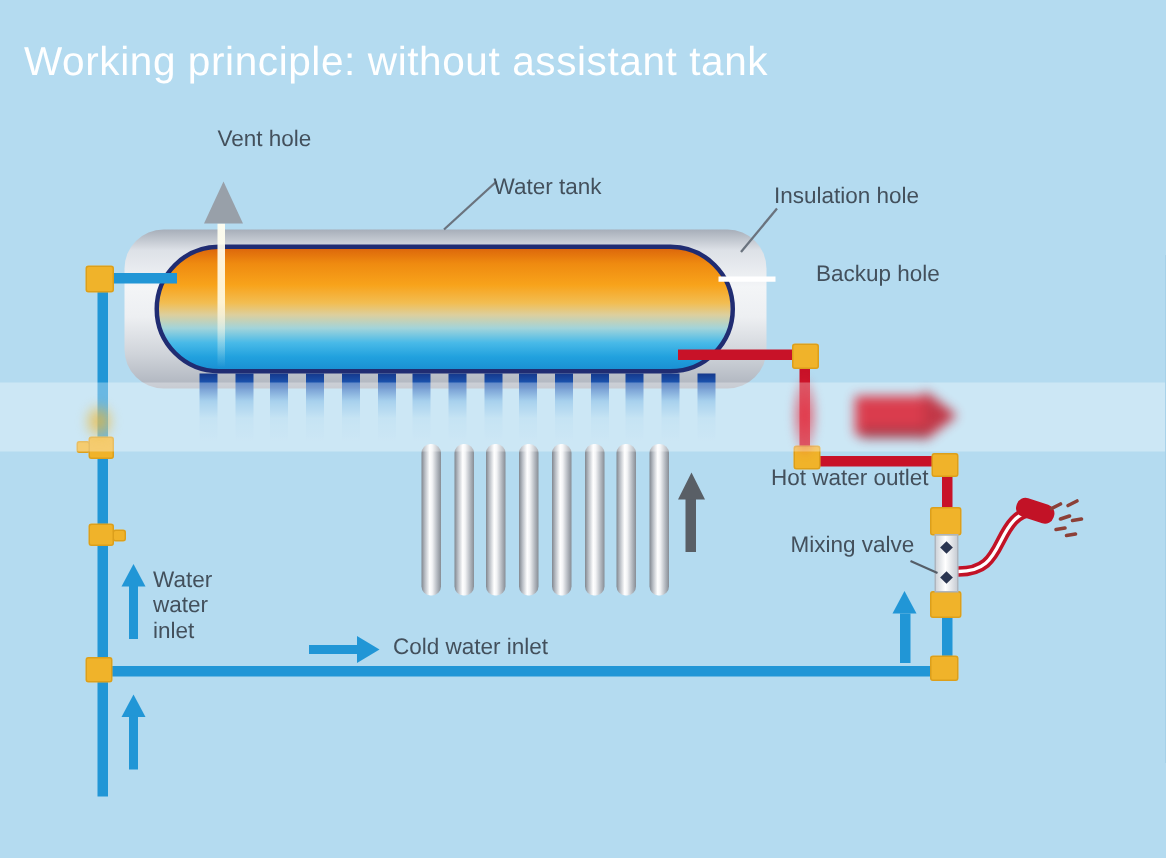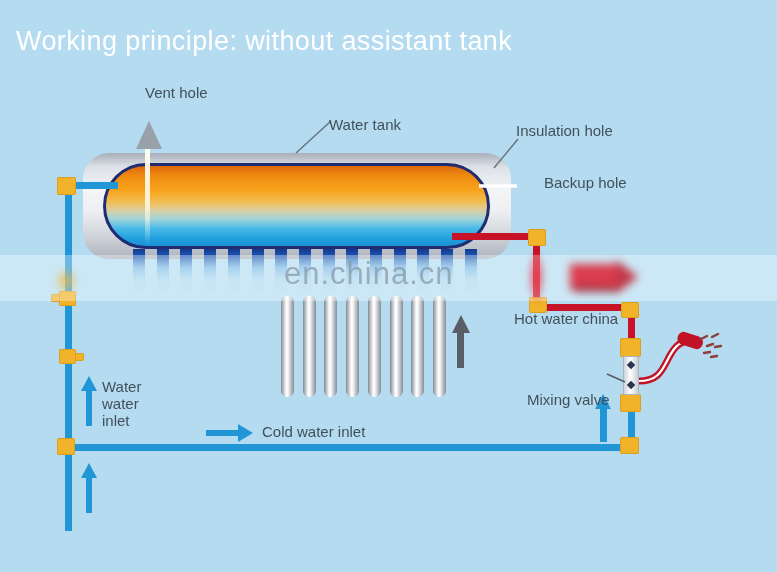--- a/index.html
+++ b/index.html
@@ -157,29 +157,28 @@
       <line x1="712" y1="337" x2="718" y2="334"></line>
       <line x1="715" y1="347" x2="721" y2="346"></line>
       <line x1="711" y1="357" x2="717" y2="356"></line>
     </g>
   </svg>
 
   <div class="label" style="left:114px;top:84px;margin-left:31px;">Vent hole</div>
   <div class="label" style="left:329px;top:100px;margin-top:16px;">Water tank</div>
   <div class="label" style="left:516px;top:122px;">Insulation hole</div>
   <div class="label" style="left:520px;top:174px;margin-left:24px;">Backup hole</div>
-  <div class="label" style="left:514px;top:310px;">Hot water china</div>
-  <div class="label" style="left:527px;top:355px;margin-top:36px;">Mixing valve</div>
+  <div class="label" style="left:514px;top:310px;">Hot water outlet</div>
+  <div class="label" style="left:527px;top:355px;">Mixing valve</div>
   <div class="label" style="left:102px;top:378px;">Water
 water
 inlet</div>
   <div class="label" style="left:262px;top:423px;">Cold water inlet</div>
 
   <div class="band"></div>
-  <div class="watermark">en.china.cn</div>
   <div class="blur-pipe"></div>
   <div class="blur-fit"></div>
   <div class="blur-arrow">
     <div style="position:absolute;left:4px;top:4px;width:48px;height:26px;background:#dd1f30;"></div>
     <div style="position:absolute;left:50px;top:0;width:0;height:0;border-top:17px solid transparent;border-bottom:17px solid transparent;border-left:22px solid #c01828;"></div>
     <div style="position:absolute;left:8px;top:26px;width:44px;height:6px;background:#9c1a28;"></div>
   </div>
 
 </div>
 

